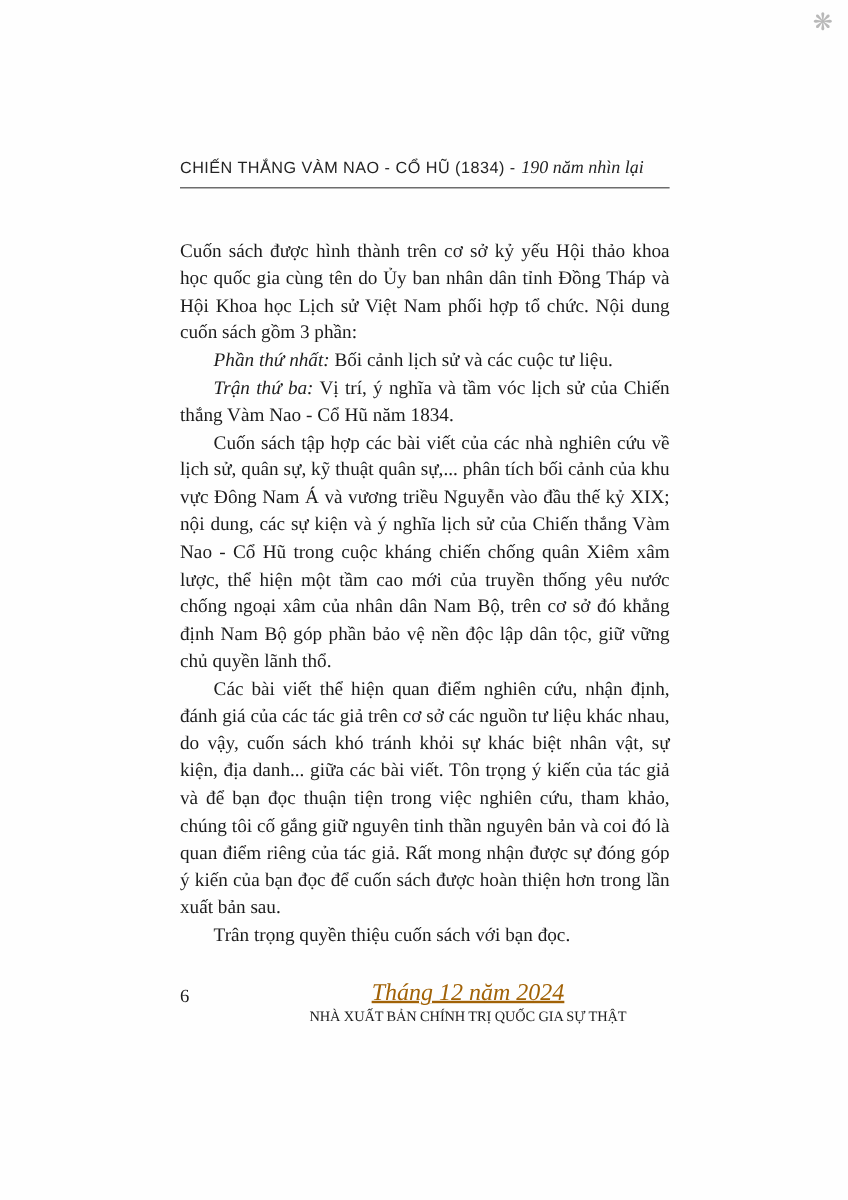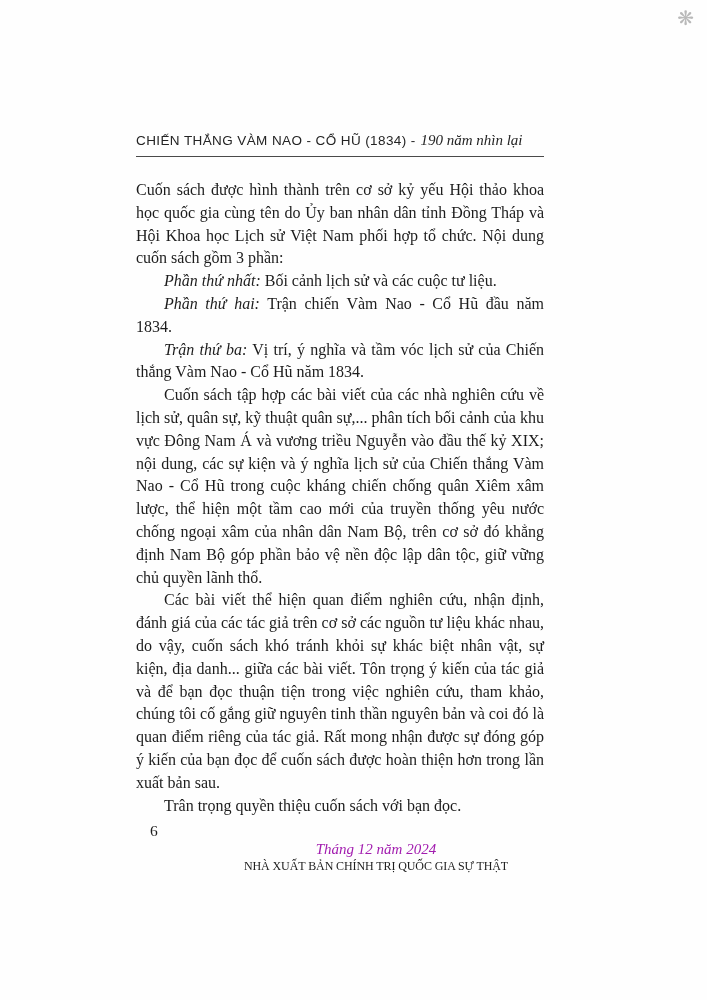--- a/index.html
+++ b/index.html
@@ -22,21 +22,21 @@
     position: absolute;
     top: 8px;
     right: 13px;
     font-size: 20px;
     line-height: 20px;
     color: #b9b9b9;
     font-family: "DejaVu Sans", sans-serif;
   }
   .content {
     position: absolute;
-    left: 136px;
+    left: 150px;
     top: 131px;
     width: 408px;
   }
   .running-head {
     border-bottom: 1.5px solid #4a4a4a;
     padding-bottom: 7px;
     white-space: nowrap;
   }
   .running-head .head-main {
     font-family: "Liberation Sans", sans-serif;
@@ -45,38 +45,39 @@
     color: #242424;
     margin-right: 0.35em;
   }
   .running-head .head-sub {
     font-family: "Liberation Serif", serif;
     font-style: italic;
     font-size: 15px;
     color: #242424;
   }
   .bodytext {
-    margin-top: 22px;
+    margin-top: 42px;
     font-size: 16px;
     line-height: 22.8px;
     text-align: justify;
     color: #1c1c1c;
   }
   .para { margin: 0; }
   .para.indent { text-indent: 28px; }
   .para .lead { font-style: italic; }
   .signoff {
     margin-top: 24px;
     padding-left: 72px;
     text-align: center;
   }
   .signoff .date-line {
     font-style: italic;
-    font-size: 15px;
-    color: #a21caf;
+    font-size: 20px;
+    color: #a16207;
+    text-decoration: underline;
   }
   .signoff .publisher-line {
     font-size: 12px;
     color: #1c1c1c;
     letter-spacing: -0.1px;
     margin-top: 1px;
   }
   .page-number {
     position: absolute;
     left: 150px;
@@ -97,21 +98,20 @@
     <div class="running-head">
       <span class="head-main">CHIẾN THẮNG VÀM NAO - CỔ HŨ (1834) -</span><span class="head-sub">190 năm nhìn lại</span>
     </div>
 
     <div class="bodytext">
 
       <p class="para"><span>Cuốn sách được hình thành trên cơ sở kỷ yếu Hội thảo khoa học quốc gia cùng tên do Ủy ban nhân dân tỉnh Đồng Tháp và Hội Khoa học Lịch sử Việt Nam phối hợp tổ chức. Nội dung cuốn sách gồm 3 phần:</span></p>
 
       <p class="para indent"><span class="lead">Phần thứ nhất:</span><span> Bối cảnh lịch sử và các cuộc tư liệu.</span></p>
 
-      <p class="para indent"><span class="lead">Phần thứ hai:</span><span> Trận chiến Vàm Nao - Cổ Hũ đầu năm 1834.</span></p>
 
       <p class="para indent"><span class="lead">Trận thứ ba:</span><span> Vị trí, ý nghĩa và tầm vóc lịch sử của Chiến thắng Vàm Nao - Cổ Hũ năm 1834.</span></p>
 
       <p class="para indent"><span>Cuốn sách tập hợp các bài viết của các nhà nghiên cứu về lịch sử, quân sự, kỹ thuật quân sự,... phân tích bối cảnh của khu vực Đông Nam Á và vương triều Nguyễn vào đầu thế kỷ XIX; nội dung, các sự kiện và ý nghĩa lịch sử của Chiến thắng Vàm Nao - Cổ Hũ trong cuộc kháng chiến chống quân Xiêm xâm lược, thể hiện một tầm cao mới của truyền thống yêu nước chống ngoại xâm của nhân dân Nam Bộ, trên cơ sở đó khẳng định Nam Bộ góp phần bảo vệ nền độc lập dân tộc, giữ vững chủ quyền lãnh thổ.</span></p>
 
       <p class="para indent"><span>Các bài viết thể hiện quan điểm nghiên cứu, nhận định, đánh giá của các tác giả trên cơ sở các nguồn tư liệu khác nhau, do vậy, cuốn sách khó tránh khỏi sự khác biệt nhân vật, sự kiện, địa danh... giữa các bài viết. Tôn trọng ý kiến của tác giả và để bạn đọc thuận tiện trong việc nghiên cứu, tham khảo, chúng tôi cố gắng giữ nguyên tinh thần nguyên bản và coi đó là quan điểm riêng của tác giả. Rất mong nhận được sự đóng góp ý kiến của bạn đọc để cuốn sách được hoàn thiện hơn trong lần xuất bản sau.</span></p>
 
       <p class="para indent"><span>Trân trọng quyền thiệu cuốn sách với bạn đọc.</span></p>
 
     </div>

